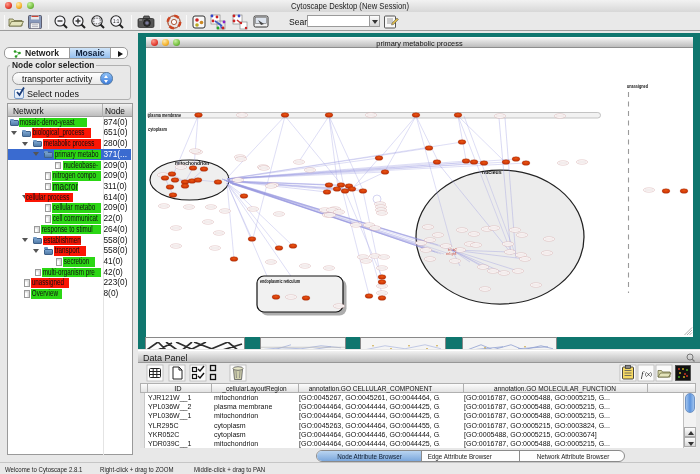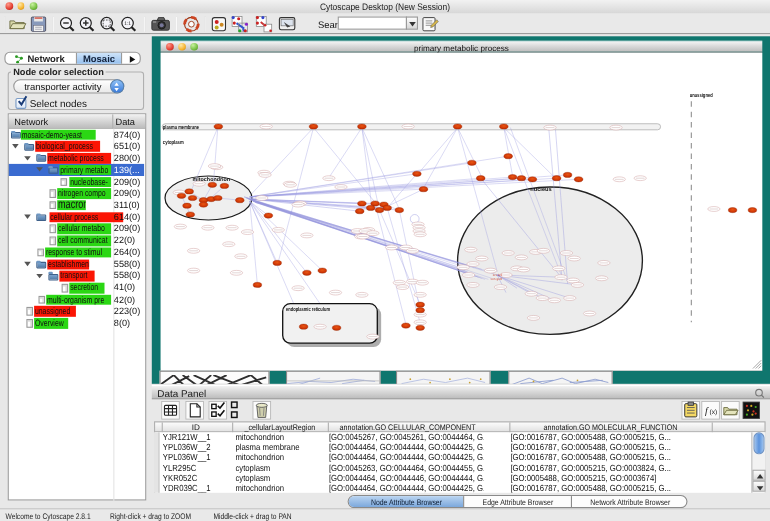--- a/index.html
+++ b/index.html
@@ -155,21 +155,21 @@
 
   <div class="abs" style="left:14px;top:57px;width:9.5px;height:9.5px;background:linear-gradient(#fff,#dce8f8);border:1px solid #7a9cc8;border-radius:2px"></div>
   <svg class="abs" style="left:14.5px;top:53.5px" width="12" height="12" viewBox="0 0 12 12">
       <path d="M2,6 L4.5,9 L9,1.5" fill="none" stroke="#1a3c78" stroke-width="1.8"></path>
     </svg>
   <div class="abs" style="left:27px;top:57px;font-size:9px;color:#111">Select nodes</div>
 
   <div class="abs" style="left:7px;top:71px;width:126px;height:352px;background:#fff;border:1px solid #9a9a9a">
     <div class="grad" style="position:absolute;left:0;top:0;width:124px;height:12.5px;border-bottom:1px solid #9a9a9a">
       <div class="abs" style="left:5px;top:1.5px;font-size:8.4px;color:#111">Network</div>
-      <div class="abs" style="left:97px;top:1.5px;font-size:8.4px;color:#111">Data</div>
+      <div class="abs" style="left:97px;top:1.5px;font-size:8.4px;color:#111">Node</div>
       <div class="abs" style="left:94px;top:0;width:1px;height:12.5px;background:#b0b0b0"></div>
     </div>
     <div class="abs" style="left:95px;top:13px;width:1px;height:339px;background:#e4e4e4"></div>
   </div>
 </div>
 <div class="abs" style="left:0;top:0;width:134px;height:455px;overflow:hidden">
     <div style="position:absolute;left:10px;top:120.0px;width:8.5px;height:6px;background:linear-gradient(#7aa3cf,#527ca8);border:0.5px solid #3f618a;border-radius:1px"></div>
     <div style="position:absolute;left:10px;top:118.8px;width:4px;height:2px;background:#6e97c3;border-radius:1px 1px 0 0"></div>
     <div style="position:absolute;left:19px;top:117.6px;width:68px;height:9.6px;background:#2bd714;overflow:hidden;white-space:nowrap;font-size:8.4px;line-height:9.4px;color:#111"><span style="display:inline-block;transform:scaleX(0.75);transform-origin:0 0;padding-left:1px">mosaic-demo-yeast</span></div>
     <div style="position:absolute;left:103.5px;top:117.6px;font-size:8.3px;line-height:9.6px;color:#111">874(0)</div>
@@ -181,34 +181,34 @@
     <div style="position:absolute;left:22px;top:141.6px;width:0;height:0;border-left:3.2px solid transparent;border-right:3.2px solid transparent;border-top:4.2px solid #555"></div>
     <div style="position:absolute;left:33px;top:141.4px;width:8.5px;height:6px;background:linear-gradient(#7aa3cf,#527ca8);border:0.5px solid #3f618a;border-radius:1px"></div>
     <div style="position:absolute;left:33px;top:140.2px;width:4px;height:2px;background:#6e97c3;border-radius:1px 1px 0 0"></div>
     <div style="position:absolute;left:43px;top:139.0px;width:58px;height:9.6px;background:#fb1504;overflow:hidden;white-space:nowrap;font-size:8.4px;line-height:9.4px;color:#111"><span style="display:inline-block;transform:scaleX(0.75);transform-origin:0 0;padding-left:1px">metabolic process</span></div>
     <div style="position:absolute;left:103.5px;top:139.0px;font-size:8.3px;line-height:9.6px;color:#111">280(0)</div>
     <div style="position:absolute;left:8px;top:149.2px;width:123px;height:10.72px;background:#3a6bd0"></div>
     <div style="position:absolute;left:33px;top:152.4px;width:0;height:0;border-left:3.2px solid transparent;border-right:3.2px solid transparent;border-top:4.2px solid #555"></div>
     <div style="position:absolute;left:44px;top:152.2px;width:8.5px;height:6px;background:linear-gradient(#7aa3cf,#527ca8);border:0.5px solid #3f618a;border-radius:1px"></div>
     <div style="position:absolute;left:44px;top:151.0px;width:4px;height:2px;background:#6e97c3;border-radius:1px 1px 0 0"></div>
     <div style="position:absolute;left:54px;top:149.8px;width:47px;height:9.6px;background:#2bd714;overflow:hidden;white-space:nowrap;font-size:8.4px;line-height:9.4px;color:#111"><span style="display:inline-block;transform:scaleX(0.75);transform-origin:0 0;padding-left:1px">primary metabo</span></div>
-    <div style="position:absolute;left:103.5px;top:149.8px;font-size:8.3px;line-height:9.6px;color:#fff">139(...</div>
+    <div style="position:absolute;left:103.5px;top:149.8px;font-size:8.3px;line-height:9.6px;color:#fff">371(...</div>
     <div style="position:absolute;left:55px;top:161.5px;width:5.5px;height:7.5px;background:#fff;border:0.5px solid #999;box-shadow:inset -1.5px 1.5px 0 #ddd"></div>
     <div style="position:absolute;left:63px;top:160.5px;width:38px;height:9.6px;background:#2bd714;overflow:hidden;white-space:nowrap;font-size:8.4px;line-height:9.4px;color:#111"><span style="display:inline-block;transform:scaleX(0.75);transform-origin:0 0;padding-left:1px">nucleobase-</span></div>
     <div style="position:absolute;left:103.5px;top:160.5px;font-size:8.3px;line-height:9.6px;color:#111">209(0)</div>
     <div style="position:absolute;left:45px;top:172.2px;width:5.5px;height:7.5px;background:#fff;border:0.5px solid #999;box-shadow:inset -1.5px 1.5px 0 #ddd"></div>
     <div style="position:absolute;left:52px;top:171.2px;width:49px;height:9.6px;background:#2bd714;overflow:hidden;white-space:nowrap;font-size:8.4px;line-height:9.4px;color:#111"><span style="display:inline-block;transform:scaleX(0.75);transform-origin:0 0;padding-left:1px">nitrogen compo</span></div>
     <div style="position:absolute;left:103.5px;top:171.2px;font-size:8.3px;line-height:9.6px;color:#111">209(0)</div>
     <div style="position:absolute;left:45px;top:182.9px;width:5.5px;height:7.5px;background:#fff;border:0.5px solid #999;box-shadow:inset -1.5px 1.5px 0 #ddd"></div>
     <div style="position:absolute;left:52px;top:181.9px;width:26px;height:9.6px;background:#2bd714;overflow:hidden;white-space:nowrap;font-size:11px;line-height:9.4px;color:#111"><span style="display:inline-block;transform:scaleX(0.75);transform-origin:0 0;padding-left:1px">macromolecule</span></div>
     <div style="position:absolute;left:103.5px;top:181.9px;font-size:8.3px;line-height:9.6px;color:#111">311(0)</div>
     <div style="position:absolute;left:22px;top:195.2px;width:0;height:0;border-left:3.2px solid transparent;border-right:3.2px solid transparent;border-top:4.2px solid #555"></div>
     <div style="position:absolute;left:33px;top:195.0px;width:8.5px;height:6px;background:linear-gradient(#7aa3cf,#527ca8);border:0.5px solid #3f618a;border-radius:1px"></div>
     <div style="position:absolute;left:33px;top:193.8px;width:4px;height:2px;background:#6e97c3;border-radius:1px 1px 0 0"></div>
-    <div style="position:absolute;left:45px;top:192.6px;width:67px;height:9.6px;background:#fb1504;overflow:hidden;white-space:nowrap;font-size:8.4px;line-height:9.4px;color:#111"><span style="display:inline-block;transform:scaleX(0.75);transform-origin:0 0;padding-left:1px">cellular process</span></div>
+    <div style="position:absolute;left:25px;top:192.6px;width:48px;height:9.6px;background:#fb1504;overflow:hidden;white-space:nowrap;font-size:8.4px;line-height:9.4px;color:#111"><span style="display:inline-block;transform:scaleX(0.75);transform-origin:0 0;padding-left:1px">cellular process</span></div>
     <div style="position:absolute;left:103.5px;top:192.6px;font-size:8.3px;line-height:9.6px;color:#111">614(0)</div>
     <div style="position:absolute;left:45px;top:204.4px;width:5.5px;height:7.5px;background:#fff;border:0.5px solid #999;box-shadow:inset -1.5px 1.5px 0 #ddd"></div>
     <div style="position:absolute;left:52px;top:203.4px;width:49px;height:9.6px;background:#2bd714;overflow:hidden;white-space:nowrap;font-size:8.4px;line-height:9.4px;color:#111"><span style="display:inline-block;transform:scaleX(0.75);transform-origin:0 0;padding-left:1px">cellular metabo</span></div>
     <div style="position:absolute;left:103.5px;top:203.4px;font-size:8.3px;line-height:9.6px;color:#111">209(0)</div>
     <div style="position:absolute;left:45px;top:215.1px;width:5.5px;height:7.5px;background:#fff;border:0.5px solid #999;box-shadow:inset -1.5px 1.5px 0 #ddd"></div>
     <div style="position:absolute;left:52px;top:214.1px;width:49px;height:9.6px;background:#2bd714;overflow:hidden;white-space:nowrap;font-size:8.4px;line-height:9.4px;color:#111"><span style="display:inline-block;transform:scaleX(0.75);transform-origin:0 0;padding-left:1px">cell communicat</span></div>
     <div style="position:absolute;left:103.5px;top:214.1px;font-size:8.3px;line-height:9.6px;color:#111">22(0)</div>
     <div style="position:absolute;left:34px;top:225.8px;width:5.5px;height:7.5px;background:#fff;border:0.5px solid #999;box-shadow:inset -1.5px 1.5px 0 #ddd"></div>
     <div style="position:absolute;left:41px;top:224.8px;width:60px;height:9.6px;background:#2bd714;overflow:hidden;white-space:nowrap;font-size:8.4px;line-height:9.4px;color:#111"><span style="display:inline-block;transform:scaleX(0.75);transform-origin:0 0;padding-left:1px">response to stimul</span></div>
     <div style="position:absolute;left:103.5px;top:224.8px;font-size:8.3px;line-height:9.6px;color:#111">264(0)</div>
@@ -733,21 +733,21 @@
 <div class="dr" style="top:429.7px;left:299px;width:160px">[GO:0044464, GO:0044446, GO:0044444, G...</div>
 <div class="dr" style="top:429.7px;left:464px;width:178px">[GO:0005488, GO:0005215, GO:0003674]</div>
 <div class="dr" style="top:438.9px;left:148px;width:62px">YDR039C__1</div>
 <div class="dr" style="top:438.9px;left:214px;width:80px">mitochondrion</div>
 <div class="dr" style="top:438.9px;left:299px;width:160px">[GO:0044464, GO:0044444, GO:0044425, G...</div>
 <div class="dr" style="top:438.9px;left:464px;width:178px">[GO:0016787, GO:0005488, GO:0005215, G...</div>
 
 <div class="abs" style="left:316px;top:450px;width:309px;height:11.5px;background:#fdfdfd;border:1px solid #8a8a8a;border-radius:6px;overflow:hidden">
   <div class="abs" style="left:0;top:0;width:105px;height:11.5px;background:linear-gradient(#b9d4f1,#6f9fd8);border-right:1px solid #8a8a8a"></div>
   <div class="abs" style="left:0;top:0;width:105px;text-align:center;font-size:7.4px;color:#0a1a30;line-height:11px;transform:scaleX(0.85);transform-origin:50% 0">Node Attribute Browser</div>
-  <div class="abs" style="left:105px;top:0;width:98px;text-align:center;font-size:7.4px;color:#222;line-height:11px;border-right:1px solid #8a8a8a;height:11.5px"><span style="display:inline-block;transform:scaleX(0.85)">Edge Attribute Browser</span></div>
+  <div class="abs" style="left:105px;top:0;width:98px;font-size:7.4px;color:#222;line-height:11px;border-right:1px solid #8a8a8a;height:11.5px"><span style="display:inline-block;transform:scaleX(0.85)">Edge Attribute Browser</span></div>
   <div class="abs" style="left:203px;top:0;width:106px;text-align:center;font-size:7.4px;color:#222;line-height:11px;transform:scaleX(0.85);transform-origin:50% 0">Network Attribute Browser</div>
 </div>
 
 <div class="abs" style="left:0;top:462px;width:700px;height:12px;background:#e9e9e9;border-top:1px solid #c6c6c6">
   <div class="abs" style="left:5px;top:2px;font-size:7.4px;color:#222;transform:scaleX(0.82);transform-origin:0 0">Welcome to Cytoscape 2.8.1</div>
   <div class="abs" style="left:100px;top:2px;font-size:7.4px;color:#222;transform:scaleX(0.82);transform-origin:0 0">Right-click + drag to ZOOM</div>
   <div class="abs" style="left:194px;top:2px;font-size:7.4px;color:#222;transform:scaleX(0.82);transform-origin:0 0">Middle-click + drag to PAN</div>
 </div>
 
 </body></html>

